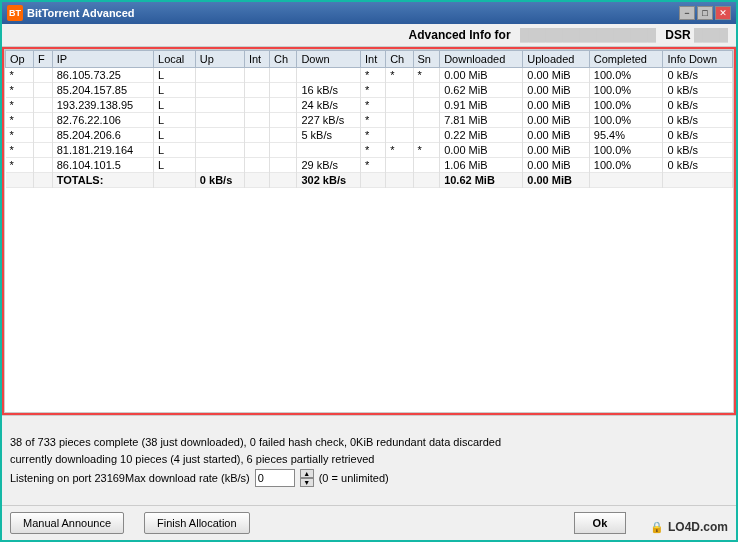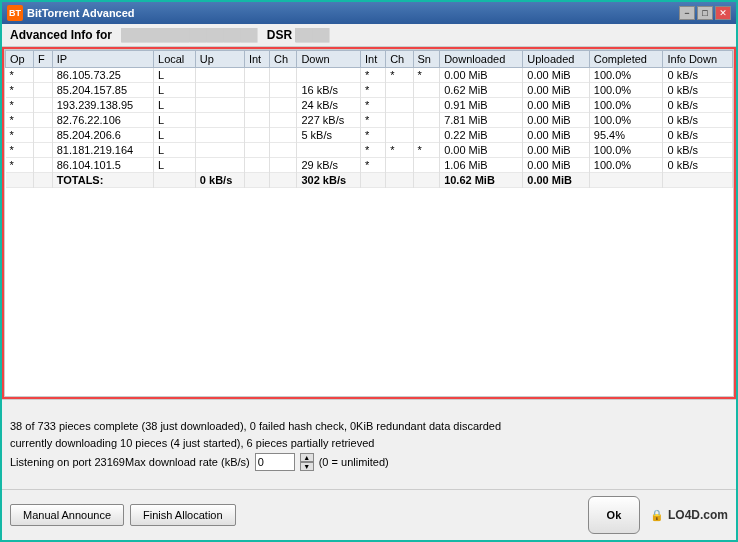--- a/index.html
+++ b/index.html
@@ -68,20 +68,21 @@
       display: flex;
       flex-direction: column;
     }
 
     .info-bar {
       padding: 4px 8px;
       font-size: 12px;
       font-weight: bold;
       background: #f0f0f0;
       border-bottom: 1px solid #ccc;
+      text-align: right;
     }
 
     .table-container {
       flex: 1;
       overflow: auto;
       background: white;
       border: 1px solid #ccc;
       margin: 2px;
     }
 
@@ -157,42 +158,42 @@
       font-size: 7px;
       display: flex;
       align-items: center;
       justify-content: center;
       cursor: pointer;
       line-height: 1;
     }
 
     .buttons-area {
       display: flex;
-      align-items: center;
+      align-items: flex-end;
       padding: 6px 8px;
-      gap: 6px;
+      gap: 20px;
       background: #f0f0f0;
       border-top: 1px solid #ccc;
     }
 
     .btn {
       padding: 4px 12px;
       background: linear-gradient(to bottom, #ffffff, #e0e0e0);
       border: 1px solid #888;
       border-radius: 2px;
       cursor: pointer;
       font-size: 11px;
       white-space: nowrap;
     }
 
     .btn-ok {
-      padding: 12px 18px;
+      padding: 4px 18px;
       background: linear-gradient(to bottom, #ffffff, #e0e0e0);
       border: 1px solid #888;
-      border-radius: 6px;
+      border-radius: 0;
       cursor: pointer;
       font-size: 11px;
       font-weight: bold;
       margin-left: auto;
     }
 
     .logo-area {
       display: flex;
       align-items: center;
       gap: 4px;

